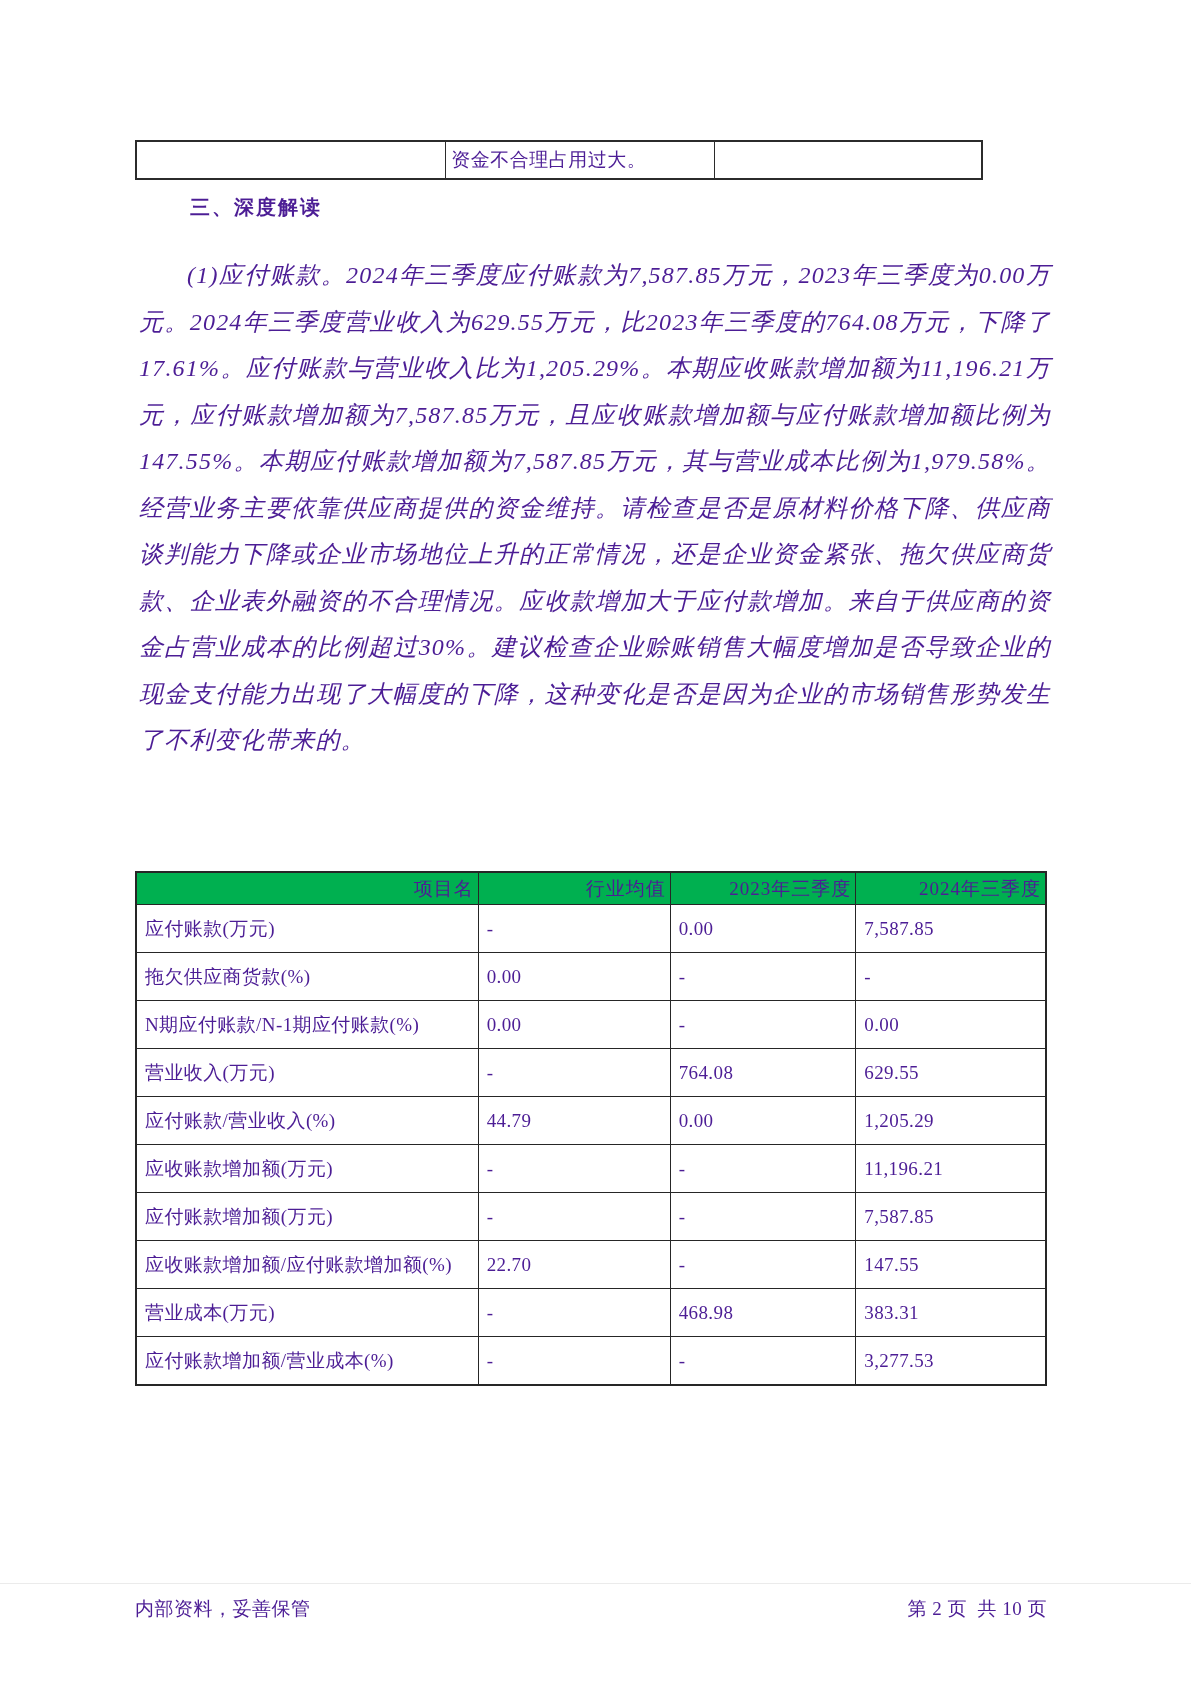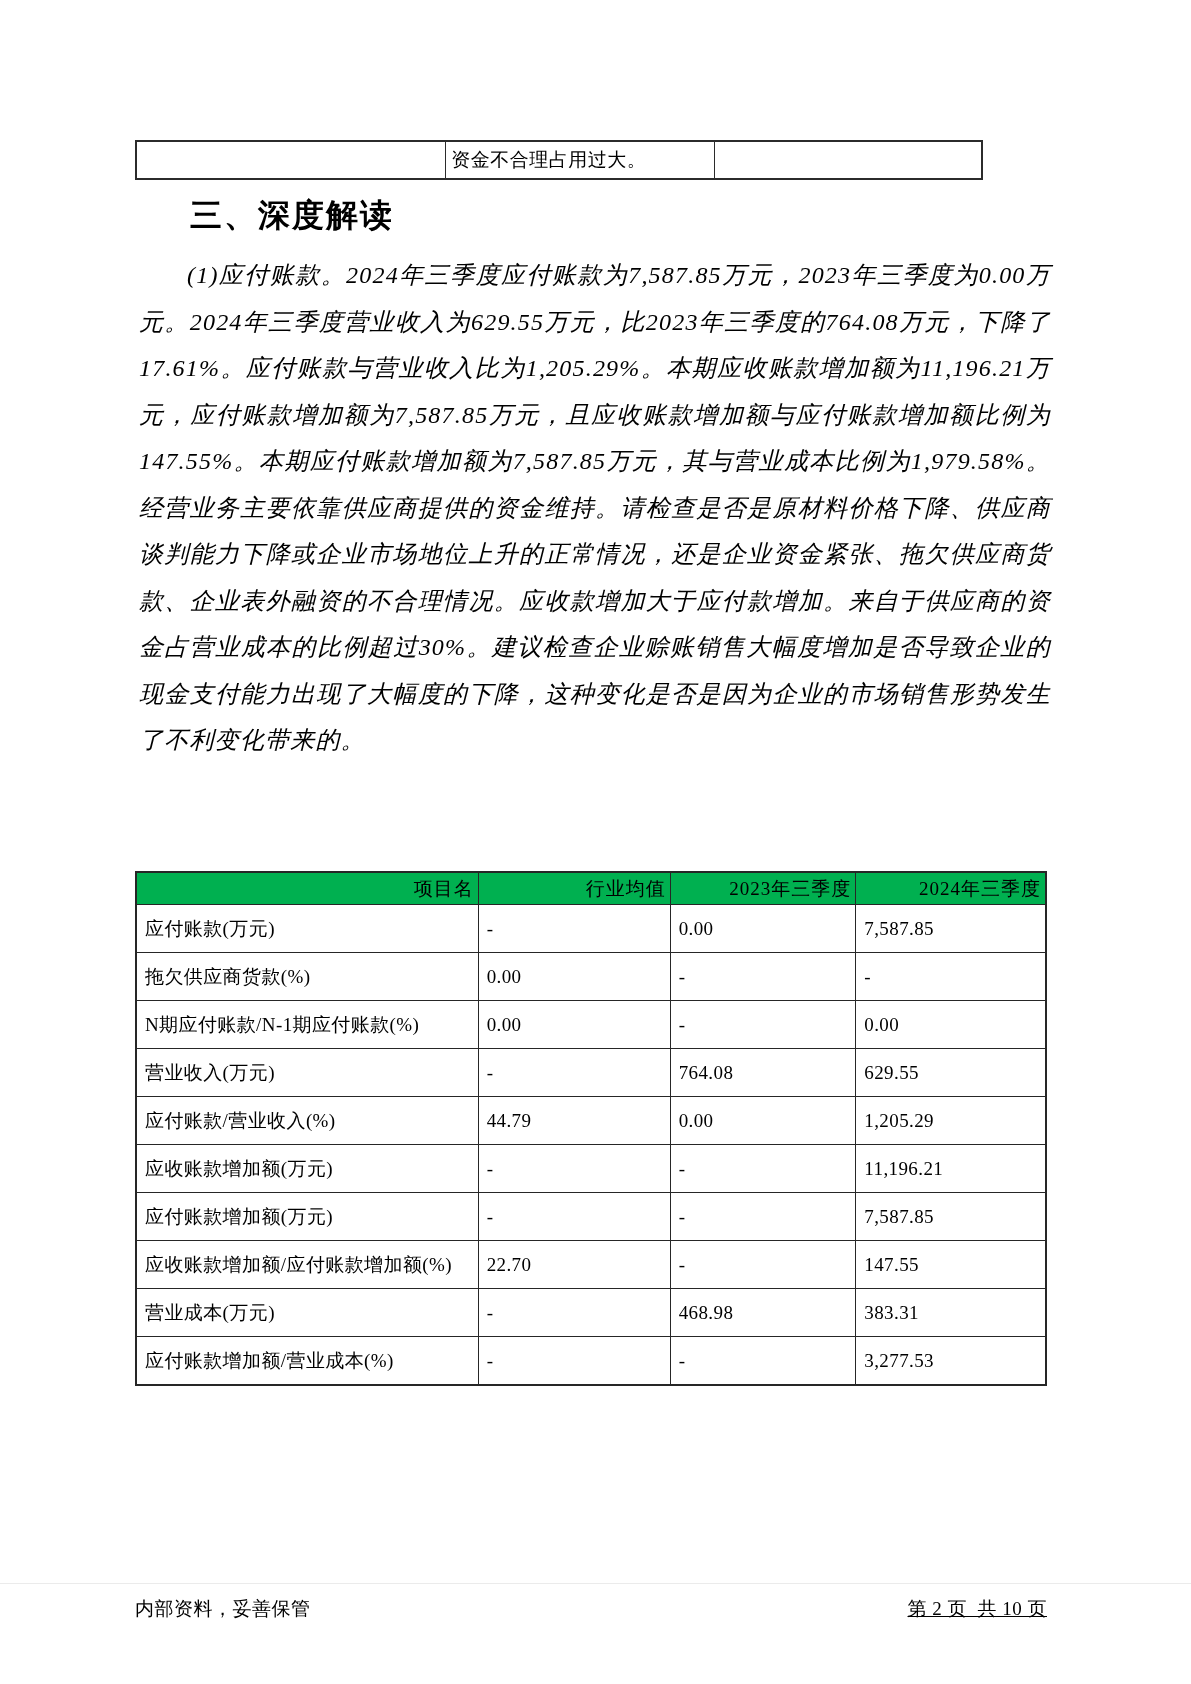--- a/index.html
+++ b/index.html
@@ -1,20 +1,20 @@
 <!DOCTYPE html>
 <html style="--header-bg: #00B050;"><head>
 <meta charset="utf-8">
 <style>
   html,body { margin:0; padding:0; background:#ffffff; }
   .page {
     position:relative;
     width:1191px; height:1684px;
     background:#ffffff;
-    color:#000000;
+    color:#4c1d95;
     font-family:"Liberation Serif","DejaVu Serif",serif;
     overflow:hidden;
   }
 
   
   .top-table {
     position:absolute; left:135px; top:140px; width:848px;
     border-collapse:collapse; table-layout:fixed;
     border:2px solid #2b2b2b;
     font-size:19px;
@@ -24,21 +24,21 @@
     height:34px;
     padding:1px 5px;
     vertical-align:middle;
     letter-spacing:0.5px;
   }
 
   
   .heading {
     position:absolute; left:190px; top:194px; margin:0;
     font-family:"Liberation Sans","DejaVu Sans",sans-serif;
-    font-size:32px; font-weight:700; letter-spacing:2px;
+    font-size:20px; font-weight:700; letter-spacing:2px;
   }
 
   
   .paragraph {
     position:absolute; left:135px; top:248px; width:912px; margin:4px;
     font-size:24px; line-height:46.5px;
     text-align:justify; text-indent:48px;
     letter-spacing:1.2px;
     font-style:italic;
   }
@@ -77,21 +77,21 @@
   
   .footer-divider {
     position:absolute; left:0; top:1583px; width:1191px; height:0;
     border-top:1px solid #ebebeb;
   }
   .footer {
     position:absolute; left:135px; top:1596px; width:912px;
     display:flex; justify-content:space-between;
     font-size:19px; letter-spacing:0.5px;align-items:flex-end;
   }
-  .footer .right { white-space:pre;text-decoration:underline; }
+  .footer .right { white-space:pre; }
 </style>
 </head>
 <body>
 
 <div class="page">
 
   <table class="top-table">
     <colgroup>
         <col style="width:36.6%">
         <col style="width:31.8%">

